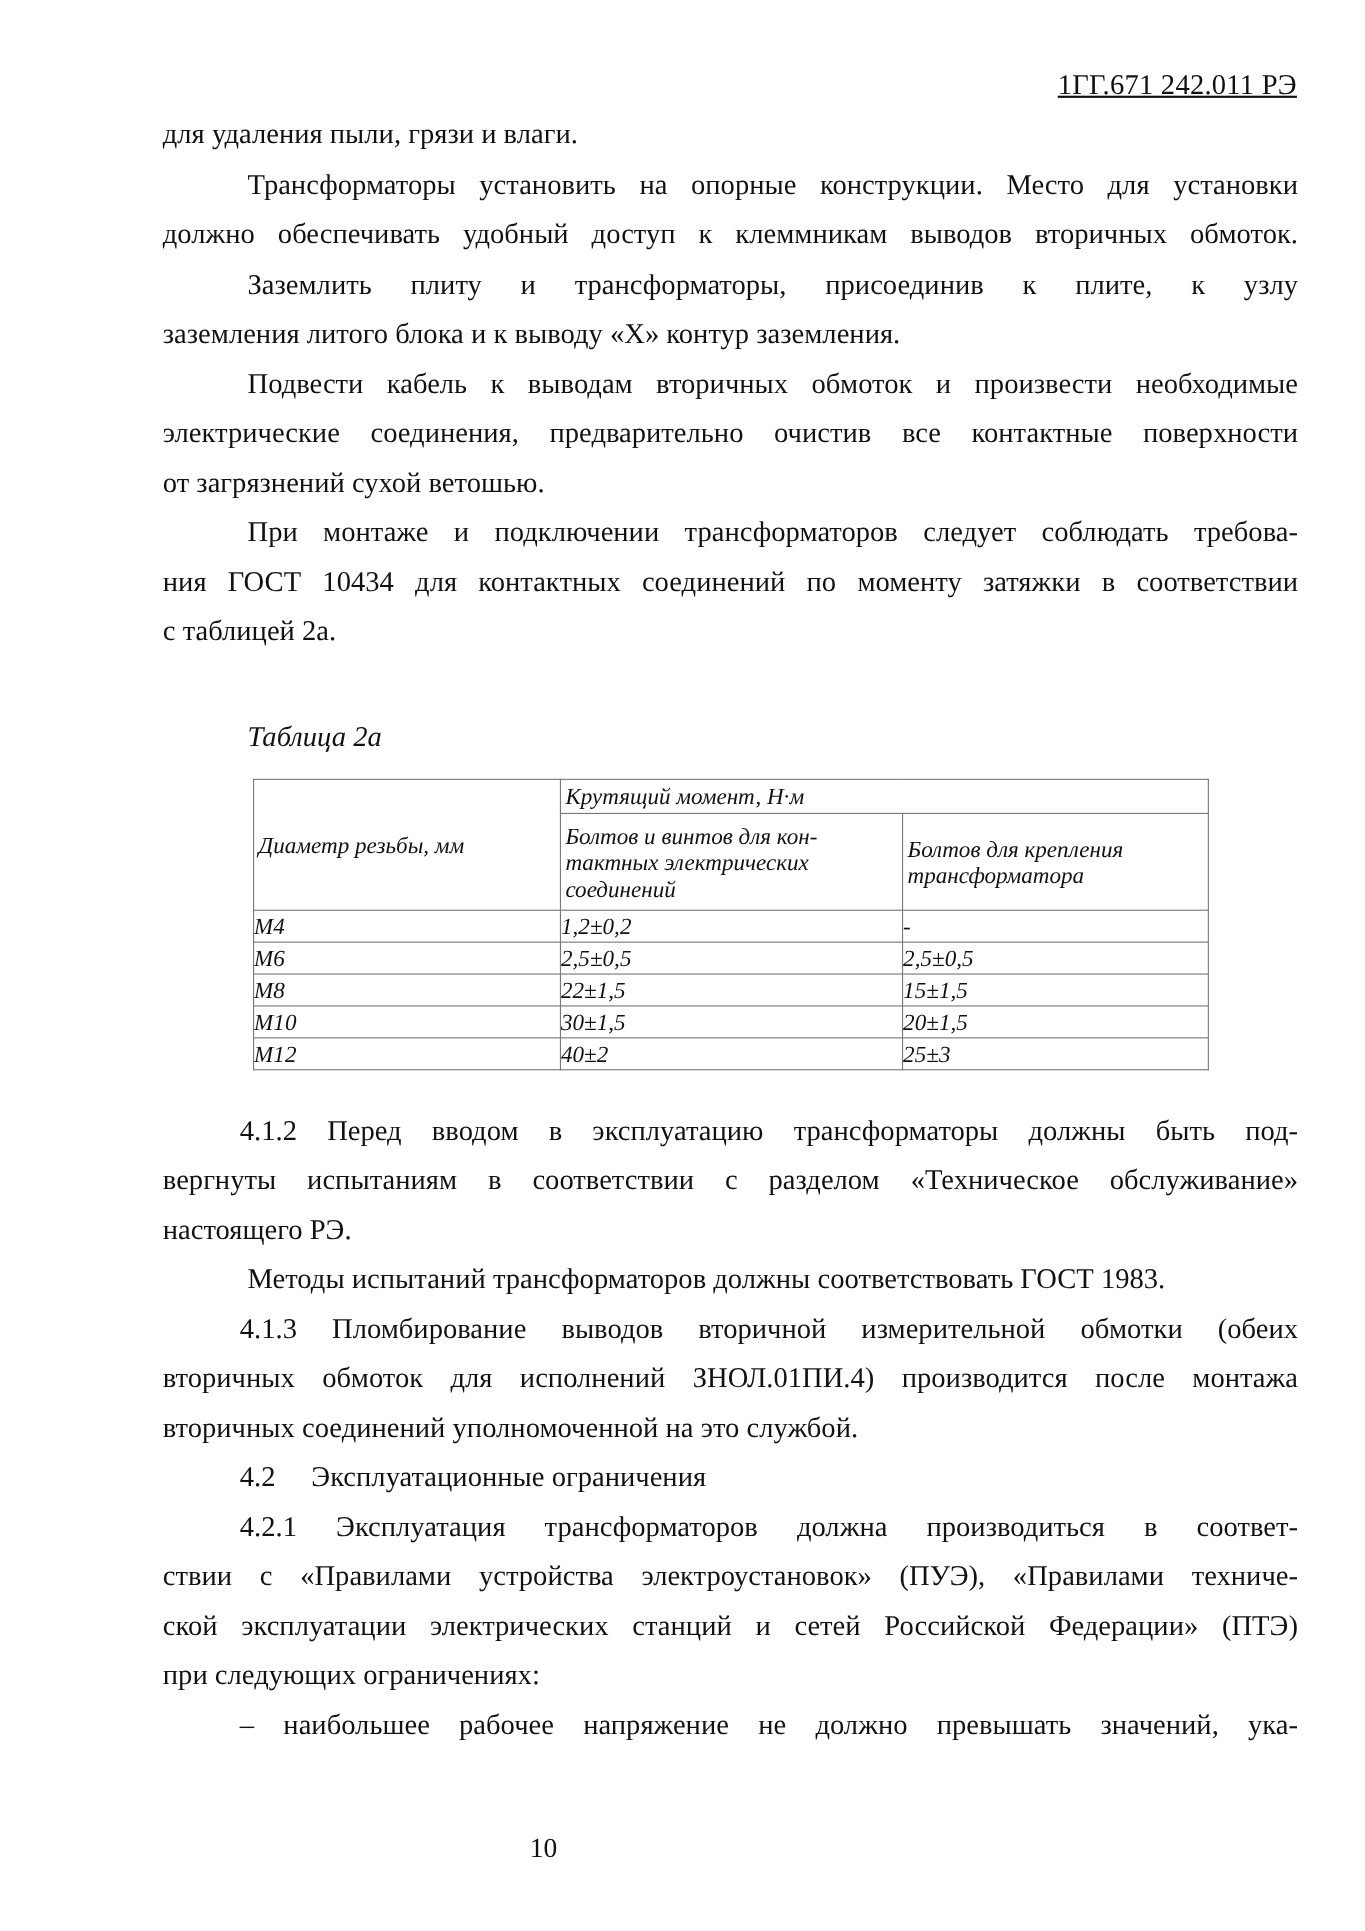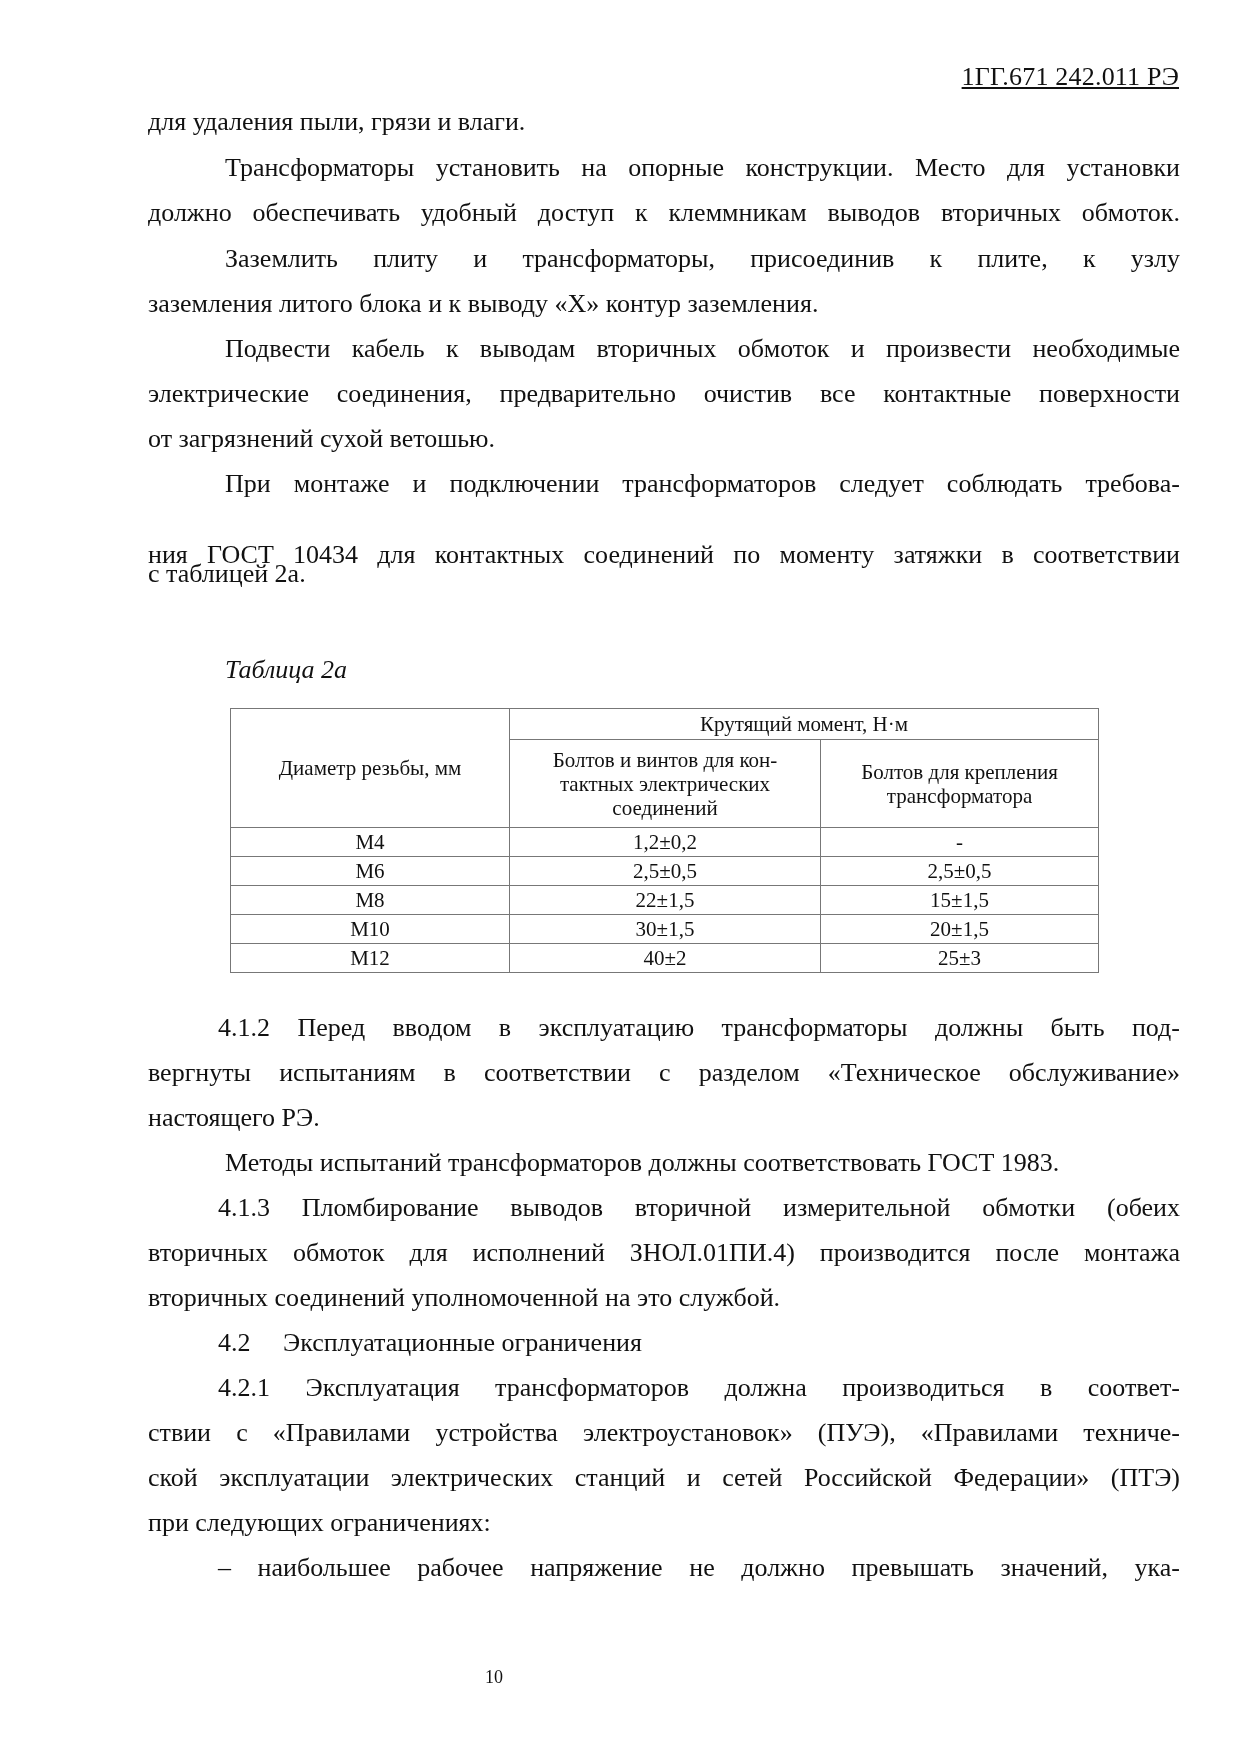--- a/index.html
+++ b/index.html
@@ -6,41 +6,41 @@
   body { width: 1241px; height: 1755px; position: relative; overflow: hidden;
          font-family: "Liberation Serif", "DejaVu Serif", serif; color: #111; }
   .doc-code { position: absolute; top: 62px; right: 62px; font-size: 26px; letter-spacing: 0.2px; text-decoration: underline; }
   .line { position: absolute; left: 148px; width: 1032px; font-size: 26px; line-height: 30px; white-space: nowrap; }
   .justify { text-align: justify; text-align-last: justify; white-space: normal; }
   .indent { left: 225px; width: 955px; }
   .num-indent { left: 218px; width: 962px; }
   .caption { position: absolute; left: 225px; top: 655px; font-size: 26px; line-height: 30px; font-style: italic; }
   table.torque { position: absolute; left: 230px; top: 708px; width: 869px; border-collapse: collapse;
                  font-size: 21px; line-height: 24px; }
-  table.torque td, table.torque th { border: 1.5px solid #777; text-align: center; font-weight: normal; padding: 0 4px; }
+  table.torque td, table.torque th { border: 1.5px solid #777; text-align: left; font-weight: normal; padding: 0 4px; font-style: italic; }
   table.torque th.hdr-sub { border-top: 1.5px solid #222; }
   table.torque tr.data td { height: 28px; padding: 0; margin-top: 32px; }
   table.torque tr.data td.c2, table.torque tr.data td.c3 { border-top-color: #333; }
-  .page-num { position: absolute; top: 1667px; left: 0; width: 988px; text-align: center; font-size: 18px; }
+  .page-num { position: absolute; top: 1667px; left: 0; width: 988px; text-align: center; font-size: 25px; }
 </style>
 </head>
 <body>
 
 <div class="doc-code">1ГГ.671 242.011 РЭ</div>
 
 <div class="line" style="top:107px">для удаления пыли, грязи и влаги.</div>
 <div class="line indent justify" style="top:153px">Трансформаторы установить на опорные конструкции. Место для установки</div>
 <div class="line justify" style="top:198px">должно обеспечивать удобный доступ к клеммникам выводов вторичных обмоток.</div>
 <div class="line indent justify" style="top:244px">Заземлить плиту и трансформаторы, присоединив к плите, к узлу</div>
 <div class="line" style="top:289px">заземления литого блока и к выводу «Х» контур заземления.</div>
 <div class="line indent justify" style="top:334px">Подвести кабель к выводам вторичных обмоток и произвести необходимые</div>
 <div class="line justify" style="top:379px">электрические соединения, предварительно очистив все контактные поверхности</div>
 <div class="line" style="top:424px">от загрязнений сухой ветошью.</div>
 <div class="line indent justify" style="top:469px">При монтаже и подключении трансформаторов следует соблюдать требова-</div>
-<div class="line justify" style="top:540px">ния ГОСТ 10434 для контактных соединений по моменту затяжки в соответствии</div>
+<div class="line justify" style="top:514px">ния ГОСТ 10434 для контактных соединений по моменту затяжки в соответствии</div>
 <div class="line" style="top:559px">с таблицей 2а.</div>
 
 <div class="caption">Таблица 2а</div>
 
 <table class="torque">
   <tbody>
       <tr style="height:31px">
     <th rowspan="2" style="width:270px">Диаметр резьбы, мм</th>
     <th colspan="2">Крутящий момент, Н·м</th>
   </tr>

